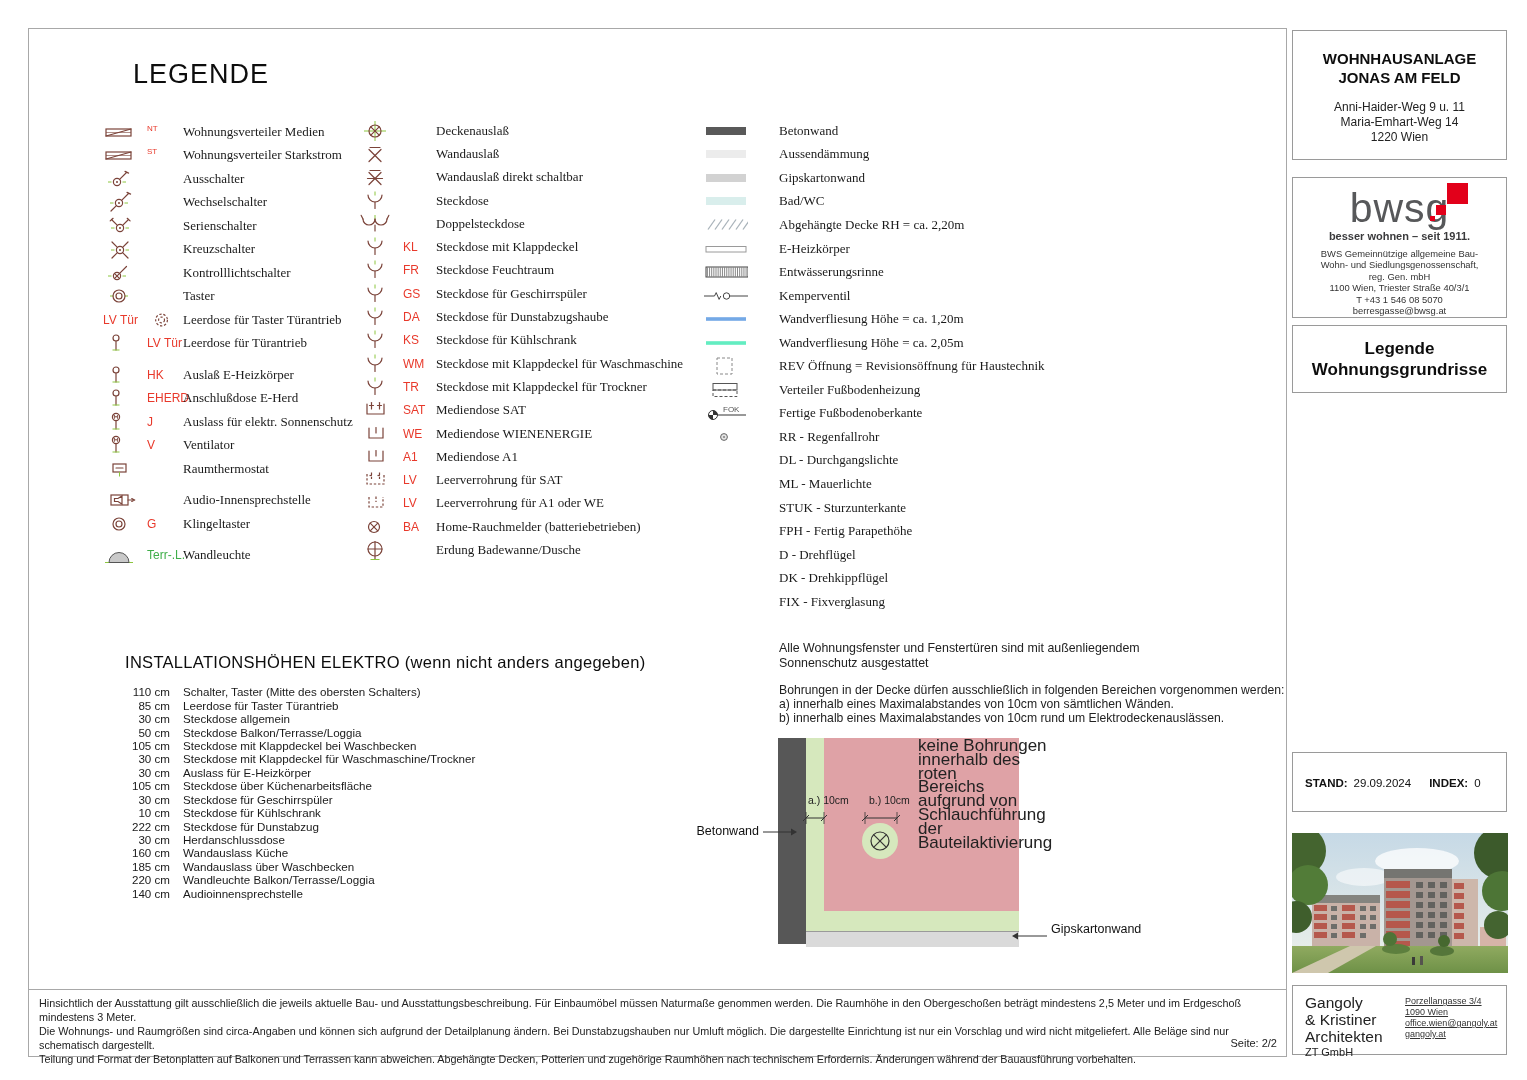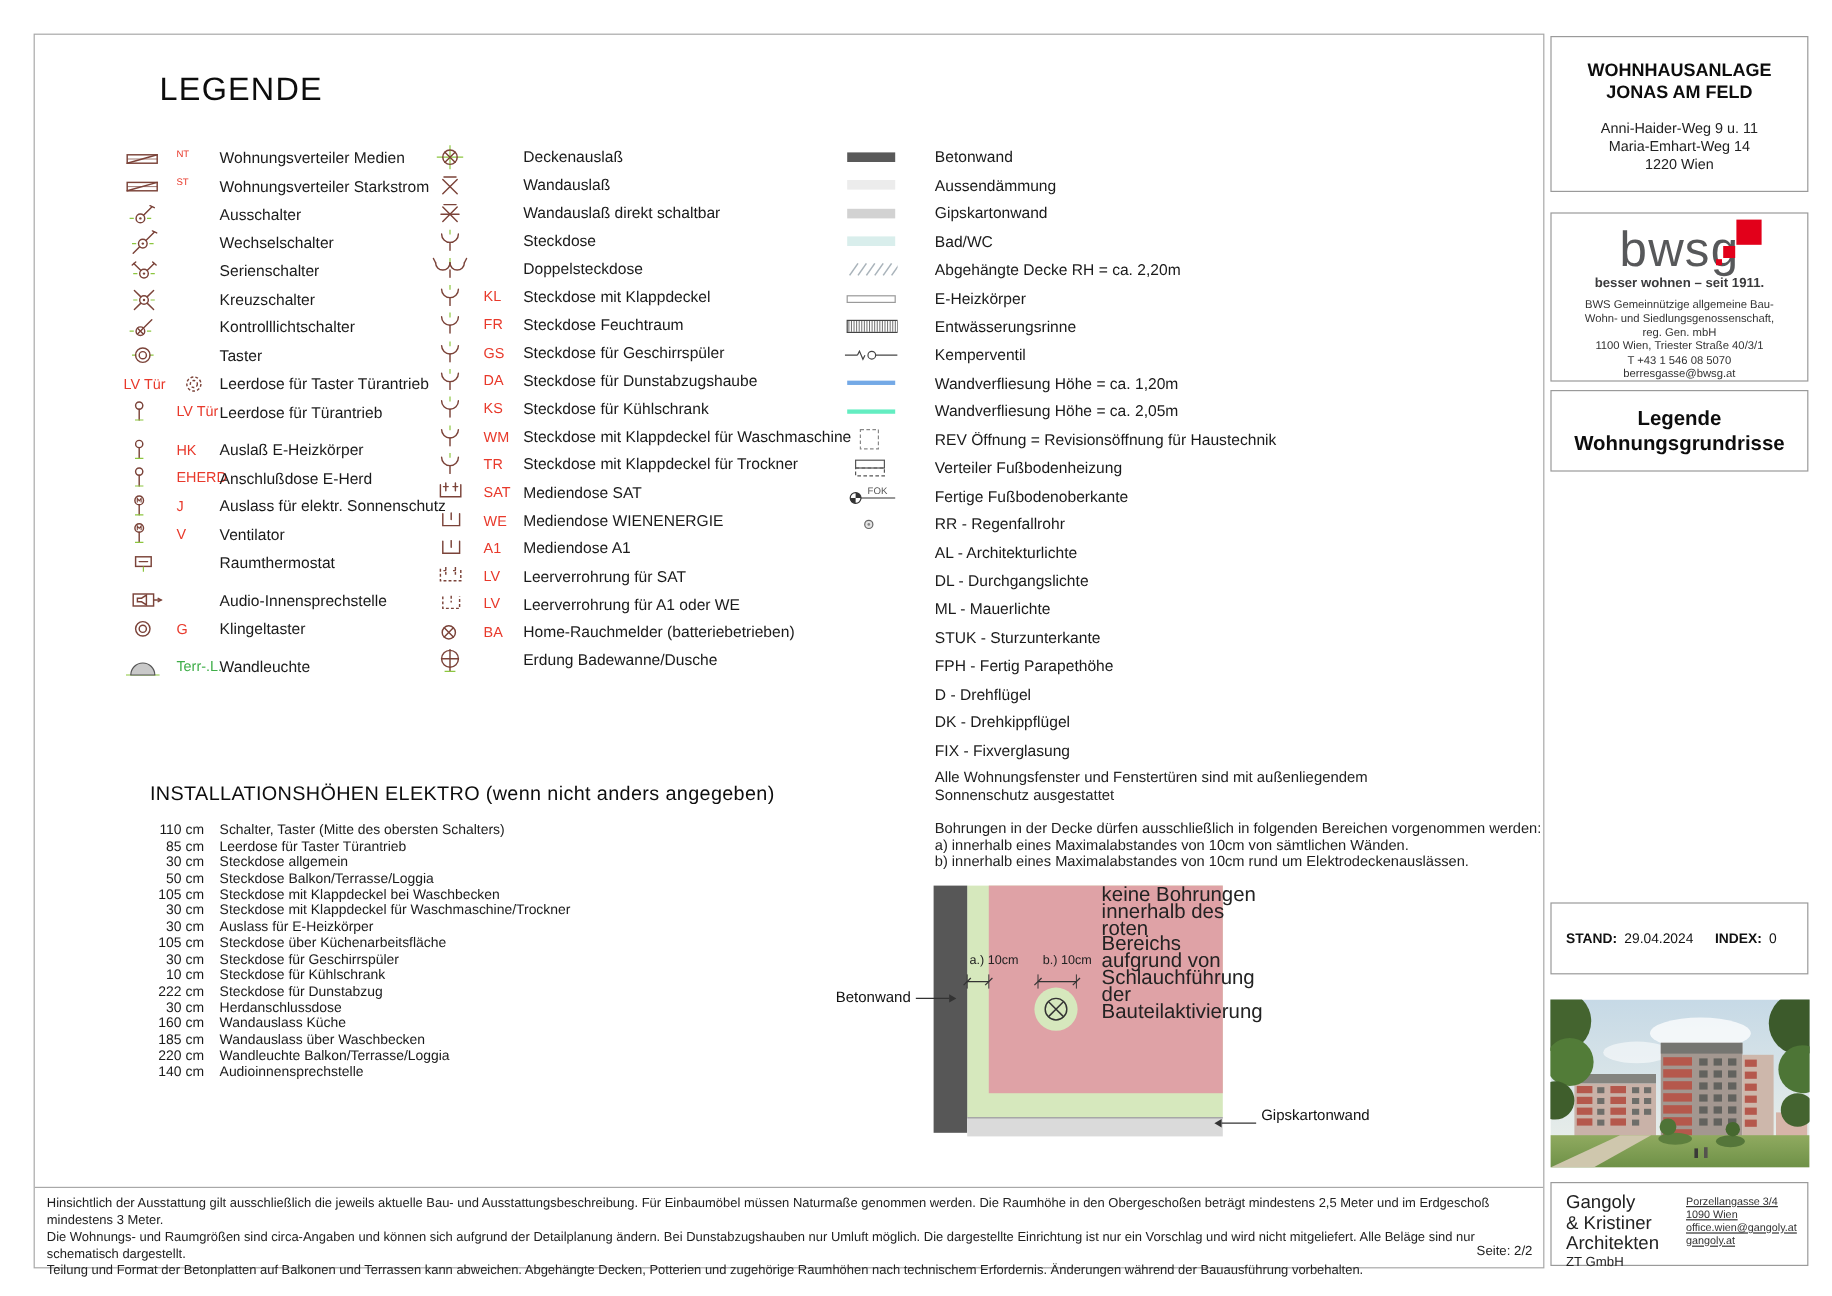--- a/index.html
+++ b/index.html
@@ -20,21 +20,21 @@
   .lg-row{display:flex;align-items:center;}
   .lg-sym{flex:none;width:44px;display:flex;align-items:center;justify-content:center;}
   #col3 .lg-sym{width:50px;}
   .lg-symwide{flex:none;width:80px;display:flex;align-items:center;justify-content:flex-end;}
   .lg-code{flex:none;width:36px;color:#e8392b;font-size:12px;line-height:1;white-space:nowrap;}
   #col2 .lg-code{width:33px;}
   #col3 .lg-code{width:28px;}
   .lg-symwide .lg-code{width:auto;margin-right:2px;}
   .lg-code.small{font-size:8px;margin-top:-6px;}
   .lg-code.green{color:#3fae49;}
-  .lg-label{font-size:13px;white-space:nowrap;color:#1a1a1a;}
+  .lg-label{font-size:13px;white-space:nowrap;color:#1a1a1a;font-family:Liberation Serif, serif;}
   .lg-sym svg,.lg-symwide svg{display:block;}
 
   .note{position:absolute;font-size:12.4px;line-height:14.6px;color:#222;white-space:pre-line;}
   #note-sonnenschutz{left:750px;top:612px;}
   #note-bohrungen{left:750px;top:654px;font-size:12.2px;line-height:14px;}
 
   #install-head{position:absolute;left:96px;top:624px;font-size:16.5px;letter-spacing:0.3px;color:#0d0d0d;}
   #install-rows{position:absolute;left:95px;top:656px;display:flex;flex-direction:column;}
   .in-row{display:flex;height:13.45px;align-items:center;font-size:11.6px;color:#1a1a1a;}
   .in-h{flex:none;width:46px;text-align:right;}
@@ -687,27 +687,20 @@
             </svg>
           </span>
           <span class="lg-code"></span>
           <span class="lg-label">RR - Regenfallrohr</span>
         </div>
         <div class="lg-row">
           <span class="lg-sym">
             <svg width="44" height="24" viewBox="0 0 44 24"></svg>
           </span>
           <span class="lg-code"></span>
-          <span class="lg-label">AL - Architekturlichte</span>
-        </div>
-        <div class="lg-row">
-          <span class="lg-sym">
-            <svg width="44" height="24" viewBox="0 0 44 24"></svg>
-          </span>
-          <span class="lg-code"></span>
           <span class="lg-label">DL - Durchgangslichte</span>
         </div>
         <div class="lg-row">
           <span class="lg-sym">
             <svg width="44" height="24" viewBox="0 0 44 24"></svg>
           </span>
           <span class="lg-code"></span>
           <span class="lg-label">ML - Mauerlichte</span>
         </div>
         <div class="lg-row">
@@ -905,21 +898,21 @@
   <div id="sheettitlebox" class="rbox">
     <div class="pad">
       <div class="line">Legende</div>
       <div class="line">Wohnungsgrundrisse</div>
     </div>
   </div>
 
   <div id="standbox" class="rbox">
     <div class="row">
       <span class="lab">STAND:</span>
-      <span class="val">29.04.2024</span>
+      <span class="val">29.09.2024</span>
       <span class="lab">INDEX:</span>
       <span>0</span>
     </div>
   </div>
 
   <svg id="renderimg" viewBox="0 0 216 140">
     <defs>
       <linearGradient id="sky" x1="0" y1="0" x2="0" y2="1">
         <stop offset="0" stop-color="#c6d9e6"></stop>
           <stop offset="1" stop-color="#eef1ea"></stop>

